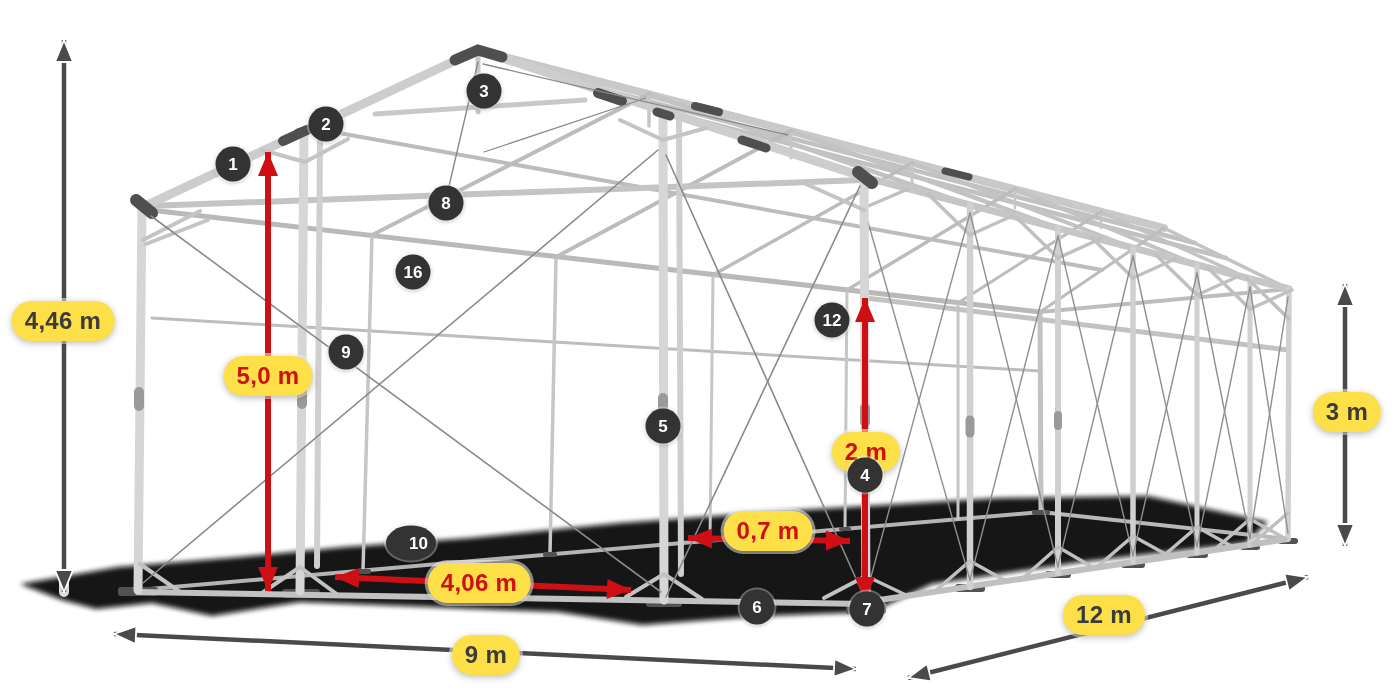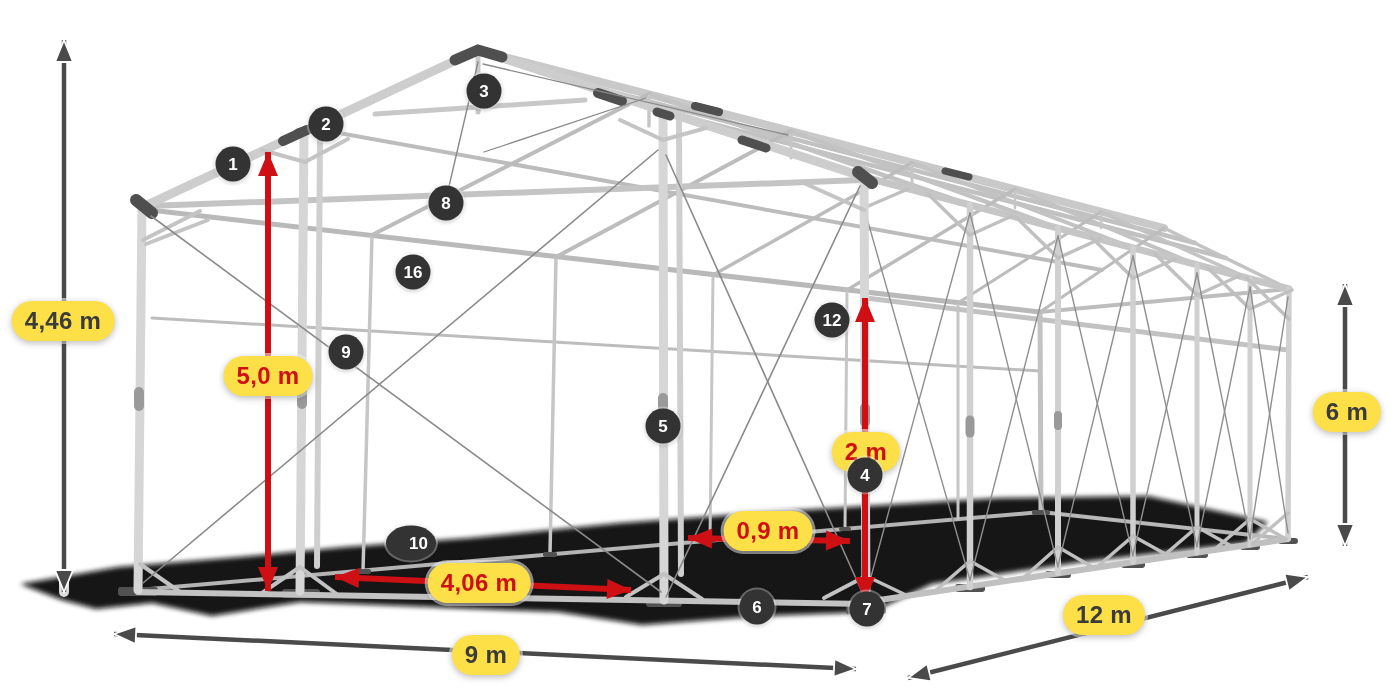--- a/index.html
+++ b/index.html
@@ -249,23 +249,23 @@
         <line x1="114" y1="634" x2="856" y2="669" stroke="#4a4a4a" stroke-width="4.5" marker-start="url(#ah-dark)" marker-end="url(#ah-dark)"></line>
         <line x1="908" y1="678" x2="1308" y2="577" stroke="#ffffff" stroke-width="10" stroke-linecap="round" opacity="0.85"></line>
         <line x1="908" y1="678" x2="1308" y2="577" stroke="#4a4a4a" stroke-width="4.5" marker-start="url(#ah-dark)" marker-end="url(#ah-dark)"></line>
       </g>
   </svg>
 
   <div id="labels">
       <div class="pill dark" style="left: 63px; top: 321px;">4,46 m</div>
       <div class="pill red" style="left: 268px; top: 376px;">5,0 m</div>
       <div class="pill red" style="left: 866px; top: 452px;">2 m</div>
-      <div class="pill dark" style="left: 1347px; top: 412px;">6 m</div>
+      <div class="pill dark" style="left: 1347px; top: 412px;">3 m</div>
       <div class="pill red" style="left: 479px; top: 583px; text-align: center;">4,06 m</div>
-      <div class="pill red" style="left: 768px; top: 531px;">0,9 m</div>
+      <div class="pill red" style="left: 768px; top: 531px;">0,7 m</div>
       <div class="pill dark" style="left: 486px; top: 655px;">9 m</div>
       <div class="pill dark" style="left: 1104px; top: 615px;">12 m</div>
       <div class="callout" style="left: 233px; top: 164px;">1</div>
       <div class="callout" style="left: 326px; top: 124px;">2</div>
       <div class="callout" style="left: 484px; top: 91px;">3</div>
       <div class="callout" style="left: 865px; top: 475px;">4</div>
       <div class="callout" style="left: 663px; top: 426px;">5</div>
       <div class="callout" style="left: 757px; top: 607px;">6</div>
       <div class="callout" style="left: 867px; top: 609px;">7</div>
       <div class="callout" style="left: 446px; top: 203px;">8</div>

